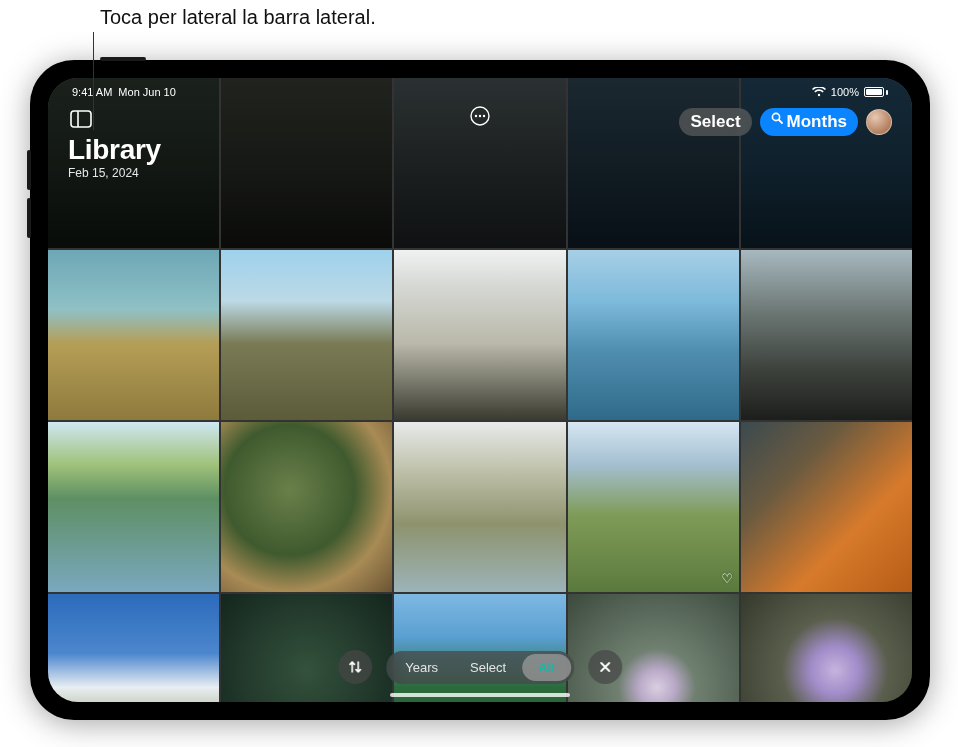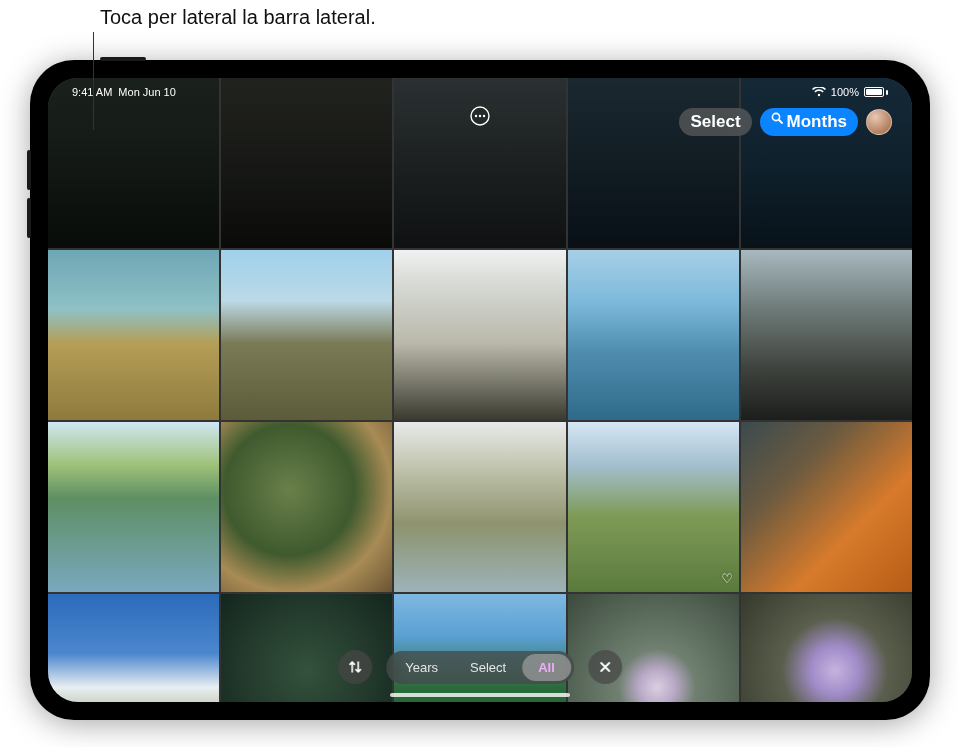--- a/index.html
+++ b/index.html
@@ -211,21 +211,21 @@
     padding: 6px 16px;
     font-size: 13px;
     font-weight: 500;
     color: rgba(255,255,255,0.85);
     border-radius: 15px;
     cursor:pointer;
     text-align:center;
   }
   .seg.selected {
     background: rgba(155,155,155,0.75);
-    color: #f0abfc;
+    color: #14b8a6;
     font-weight: 600;
   }
 
   .home-indicator {
     position:absolute;
     bottom: 5px;
     left: 50%;
     transform: translateX(-50%);
     width: 180px; height: 4px;
     border-radius: 2px;
@@ -345,20 +345,30 @@
         <span class="battery-shell">
           <span class="battery-rect">
               <span class="battery-fill"></span>
             </span>
           <span class="battery-cap"></span>
         </span>
       </div>
     </div>
 
     <div class="header">
+      <div>
+        <div class="sidebar-btn">
+          <svg width="22" height="18" viewBox="0 0 22 18">
+            <rect x="1" y="1" width="20" height="16" rx="3" fill="none" stroke="#fff" stroke-width="1.6"></rect>
+            <line x1="8" y1="1" x2="8" y2="17" stroke="#fff" stroke-width="1.6"></line>
+          </svg>
+        </div>
+        <div class="title">Library</div>
+        <div class="subtitle">Feb 15, 2024</div>
+      </div>
 
       <div class="more-btn">
         <svg width="20" height="20" viewBox="0 0 20 20">
           <circle cx="10" cy="10" r="9" fill="none" stroke="#fff" stroke-width="1.4"></circle>
           <circle cx="6" cy="10" r="1.2" fill="#fff"></circle>
           <circle cx="10" cy="10" r="1.2" fill="#fff"></circle>
           <circle cx="14" cy="10" r="1.2" fill="#fff"></circle>
         </svg>
       </div>
 

